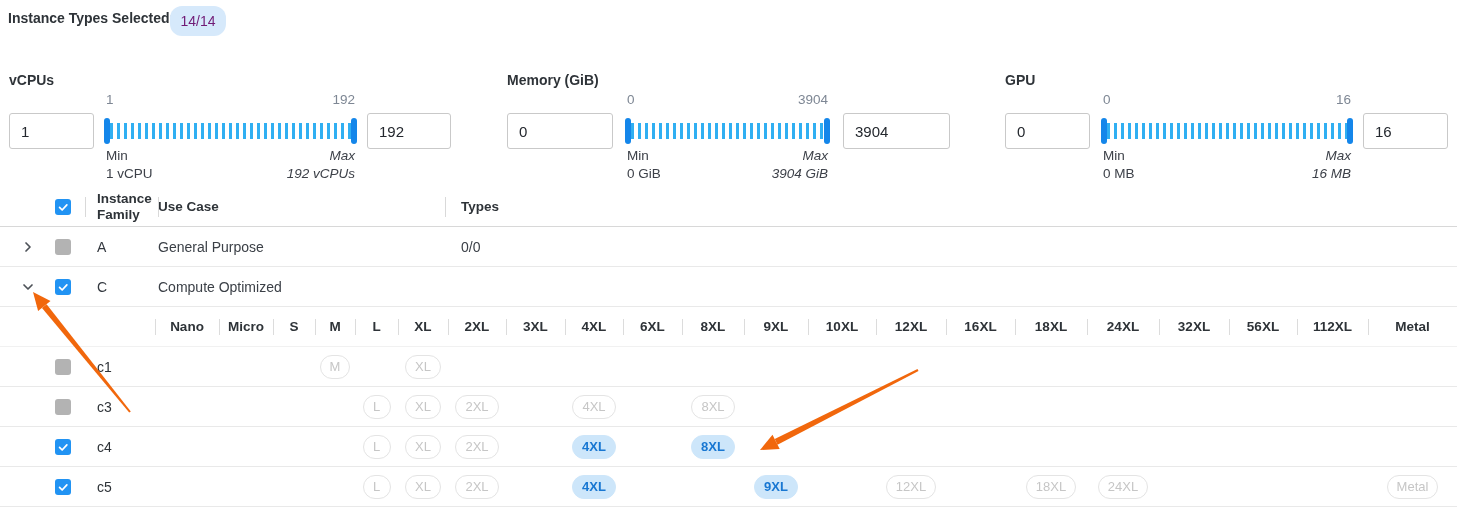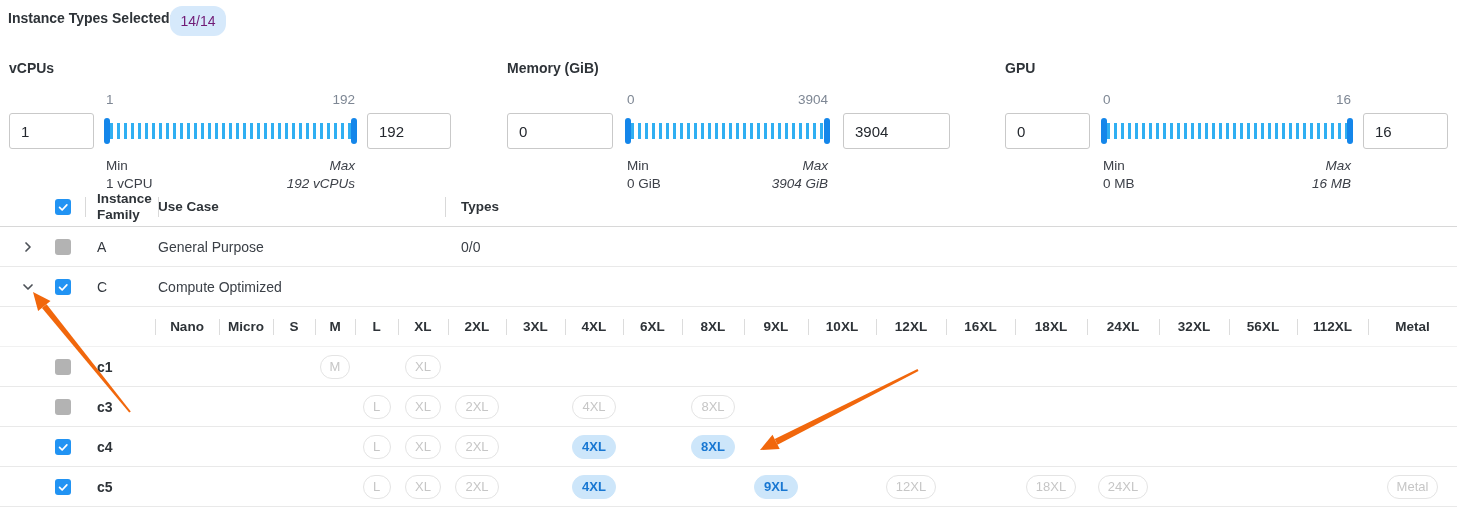--- a/index.html
+++ b/index.html
@@ -18,54 +18,54 @@
   .toolbar-label{position:absolute; left:8px; top:10px; font-size:14px; font-weight:bold; color:#2e3338;}
   .count-chip{position:absolute; left:170px; top:6px; width:56px; height:30px; border-radius:12px;
     background:var(--chip-bg); display:flex; align-items:center; justify-content:center;
     font-size:14px; color:#701a75; cursor:default;}
 
   
   .filter{position:absolute; top:56px; height:122px;}
   .f0{left:9px;   width:442px;}
   .f1{left:507px; width:443px;}
   .f2{left:1005px;width:443px;}
-  .filter-title{position:absolute; left:0; top:4px; font-size:14px; font-weight:bold; color:#2e3338;}
+  .filter-title{position:absolute; left:0; top:16px; font-size:14px; font-weight:bold; color:#2e3338;}
   .filter-row{position:absolute; left:0; right:0; top:57px; height:36px; display:flex;}
   .num-input{height:36px; border:1px solid #c9c9c9; border-radius:3px; font-family:inherit;
     font-size:15px; color:#24282e; padding:0 11px; outline:none; background:#fff;}
   .f0 .num-input.min{width:85px;}  .f0 .num-input.max{width:84px;}
   .f1 .num-input.min{width:106px;} .f1 .num-input.max{width:107px;}
   .f2 .num-input.min{width:85px;}  .f2 .num-input.max{width:85px;}
   .slider{position:relative; flex:1; height:36px; cursor:pointer;}
   .f0 .slider{margin:0 12px;} .f1 .slider{margin:0 15px 0 14px;} .f2 .slider{margin:0 12px 0 13px;}
   .slider-top{position:absolute; left:0; right:0; top:-21px; display:flex; justify-content:space-between;
     font-size:13.5px; color:var(--txt-dim);}
   .track{position:absolute; left:4px; right:4px; top:50%; transform:translateY(-50%); height:16px;
     background:repeating-linear-gradient(to right, var(--tick) 0 3px, transparent 3px 7px);}
   .handle{position:absolute; top:50%; transform:translateY(-50%); width:6px; height:26px;
     border-radius:3px; background:var(--handle); cursor:ew-resize;}
   .handle.min{left:-2px;} .handle.max{right:-2px;}
-  .slider-below{position:absolute; left:0; right:0; top:44px; display:flex; justify-content:space-between;}
+  .slider-below{position:absolute; left:0; right:0; top:34px; display:flex; justify-content:space-between;}
   .below-col{font-size:13.5px; line-height:18px; color:var(--txt-soft);}
   .below-col.right{text-align:right;font-style:italic;}
 
   
   .itable{position:absolute; left:0; top:188px; width:1457px;}
   .trow{position:relative; width:100%; height:40px; border-bottom:1px solid #e9e9e9; display:flex; align-items:center;}
   .trow.head-row{height:39px; border-bottom-color:#d8d8d8;}
   .trow.size-hdr-row{border-bottom-color:#f1f1f1;}
   .cell-exp{width:55px; display:flex; align-items:center; justify-content:center; flex:0 0 55px;}
   .cell-check{width:30px; flex:0 0 30px; display:flex; align-items:center;}
   .cell-family{width:73px; flex:0 0 73px; padding-left:12px; position:relative; font-size:14px;}
   .cell-usecase{width:287px; flex:0 0 287px; position:relative; font-size:14px; color:#3b4047;}
   .cell-types{flex:1; padding-left:16px; position:relative; font-size:14px; color:#3b4047;}
   .head-row .cell-family,.head-row .cell-usecase,.head-row .cell-types{font-weight:bold; font-size:13.5px; line-height:16px; color:#2e3338;}
   .hdiv::before{content:""; position:absolute; left:0; top:50%; transform:translateY(-50%);
     width:1px; height:20px; background:#d9d9d9;}
-  .cell-ifam{width:70px; flex:0 0 70px; padding-left:12px; font-size:14px; color:#2e3338;font-weight:bold;}
+  .cell-ifam{width:70px; flex:0 0 70px; padding-left:12px; font-size:14px; color:#2e3338;}
   .checkbox{width:16px; height:16px; border-radius:3px; display:inline-flex; align-items:center;
     justify-content:center; cursor:pointer;}
   .checkbox.checked{background:var(--blue);}
   .checkbox.disabled{background:var(--gray-box);}
   .chev{display:inline-flex; cursor:pointer; color:#4d5258;}
   .sizes-grid{position:absolute; left:155px; top:0; bottom:0; width:1302px; display:grid;
     grid-template-columns:64px 54px 42px 40px 43px 50px 58px 59px 58px 59px 62px 64px 68px 70px 69px 72px 72px 70px 68px 71px 89px;text-align:right;}
   .size-cell{position:relative; display:flex; align-items:center; justify-content:center;}
   .size-hcell{position:relative; display:flex; align-items:center; justify-content:center;
     font-size:13.5px; font-weight:bold; color:#2e3338;}

